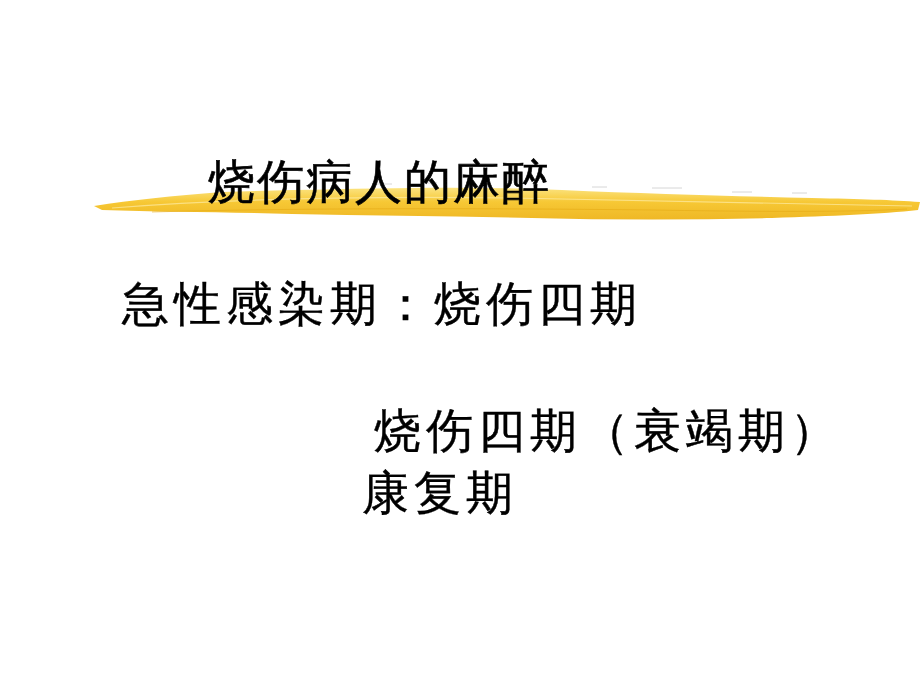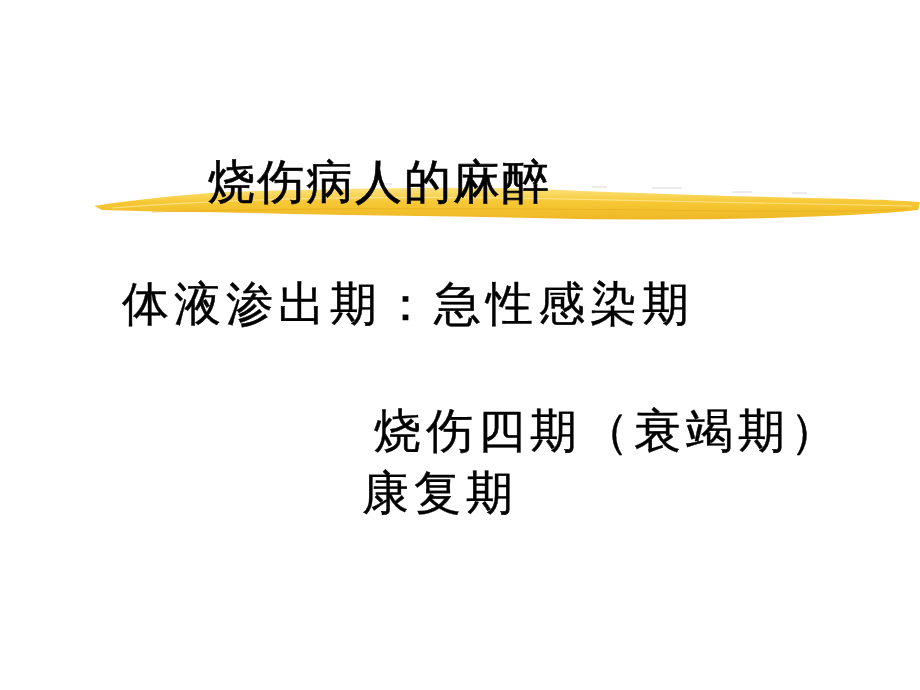--- a/index.html
+++ b/index.html
@@ -67,18 +67,18 @@
     </defs>
     <path d="M2,28 C40,22 80,18 130,14 L200,12 C300,10 380,8 470,12 C560,16 640,18 720,20 C770,21 800,22 828,24
              L826,32 C790,36 740,38 680,40 C600,42 520,42 440,40 C360,38 280,38 200,36 C130,34 70,34 10,32 Z" fill="url(#g1)" opacity="0.95"></path>
     <path d="M20,30 C120,22 260,18 420,20 C560,22 700,26 820,28" stroke="#fff2b8" stroke-width="1.2" fill="none" opacity="0.6"></path>
     <path d="M60,34 C200,30 380,30 560,32 C680,34 760,34 815,31" stroke="#e3a812" stroke-width="1" fill="none" opacity="0.55"></path>
     <path d="M280,6 L300,6 M330,5 L345,5 M500,9 L515,9 M560,10 L590,10 M640,14 L660,14 M700,15 L715,15" stroke="#bbbbbb" stroke-width="1" opacity="0.6"></path>
   </svg>
 
   <div class="title">烧伤病人的麻醉</div>
 
-  <div class="line l1"><span>体液渗出期：</span><span>急性感染期</span></div>
+  <div class="line l1"><span>急性感染期：</span><span>烧伤四期</span></div>
 
   <div class="line l3">烧伤四期（衰竭期）</div>
   <div class="line l4">康复期</div>
 
 </div>
 
 </body></html>

